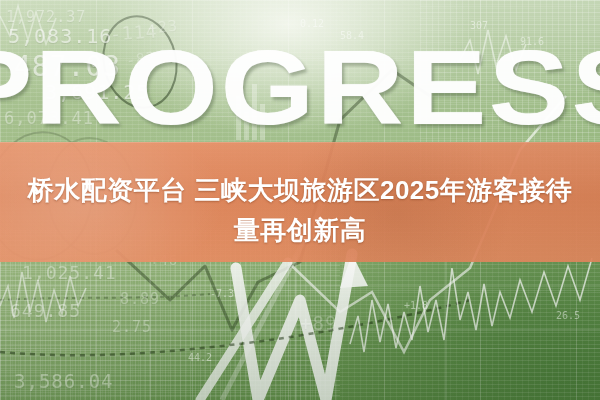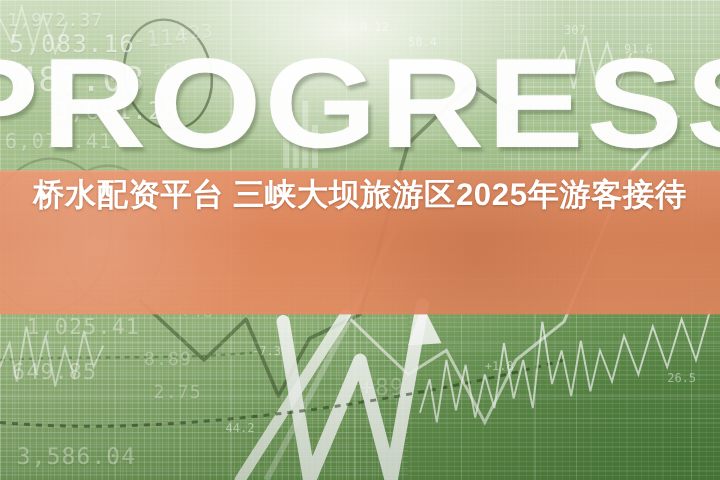--- a/index.html
+++ b/index.html
@@ -101,21 +101,21 @@
   .tk-e { left: 4px;  top: 108px; font-size: 17px; opacity: 0.50; text-align: right; }
   .tk-f { left: 110px; top: 22px; font-size: 18px; opacity: 0.42; transform: rotate(-4deg); }
   .tk-g { left: 148px; top: 18px; font-size: 15px; opacity: 0.38; transform: rotate(-6deg); }
   .tk-h { left: 126px; top: 50px; font-size: 15px; opacity: 0.34; transform: rotate(-8deg); }
 
   .tk-l1 { left: 22px;  top: 262px; font-size: 18px; opacity: 0.52; }
   .tk-l2 { left: 10px;  top: 300px; font-size: 18px; opacity: 0.52; }
   .tk-l3 { left: 4px;   top: 340px; font-size: 19px; opacity: 0.50; }
   .tk-l4 { left: 14px;  top: 370px; font-size: 19px; opacity: 0.46; }
   .tk-l5 { left: 120px; top: 290px; font-size: 15px; opacity: 0.40; }
-  .tk-l6 { left: 128px; top: 318px; font-size: 15px; opacity: 0.40; }
+  .tk-l6 { left: 112px; top: 318px; font-size: 15px; opacity: 0.40; }
   .tk-l7 { left: 150px; top: 252px; font-size: 14px; opacity: 0.36; }
   .tk-r1 { left: 300px; top: 312px; font-size: 19px; opacity: 0.34; }
 
   .tk-sm {
     position: absolute;
     font-family: "DejaVu Sans Mono", monospace;
     color: rgba(255,255,255,0.45);
     font-size: 10px;
     white-space: nowrap;
   }
@@ -173,22 +173,22 @@
     mix-blend-mode: normal;
   }
 
   .title-wrap {
     position: absolute;
     left: 0;
     top: 142px;
     width: 600px;
     height: 136px;
     display: flex;
-    flex-direction: row;
-    align-items: flex-start;
+    flex-direction: column;
+    align-items: center;
     justify-content: center;
   }
   .title-line {
     color: #ffffff;
     font-family: "Liberation Sans", sans-serif;
     font-weight: bold;
     font-size: 26px;
     line-height: 40px;
     letter-spacing: 0.5px;
     text-shadow: 0 1px 2px rgba(120,55,25,0.45);
@@ -276,15 +276,16 @@
   <div class="tk-sm" style="left:556px; top:310px;">26.5</div>
 
   <div class="wordmark">PROGRESS</div>
 
   <div class="title-band">
     <div class="title-band-tex"></div>
   </div>
 
   <div class="title-wrap">
     <div class="title-line title-line-1">桥水配资平台 三峡大坝旅游区2025年游客接待</div>
+    <div class="title-line title-line-2">量再创新高</div>
   </div>
 
 </div>
 
 </body></html>

